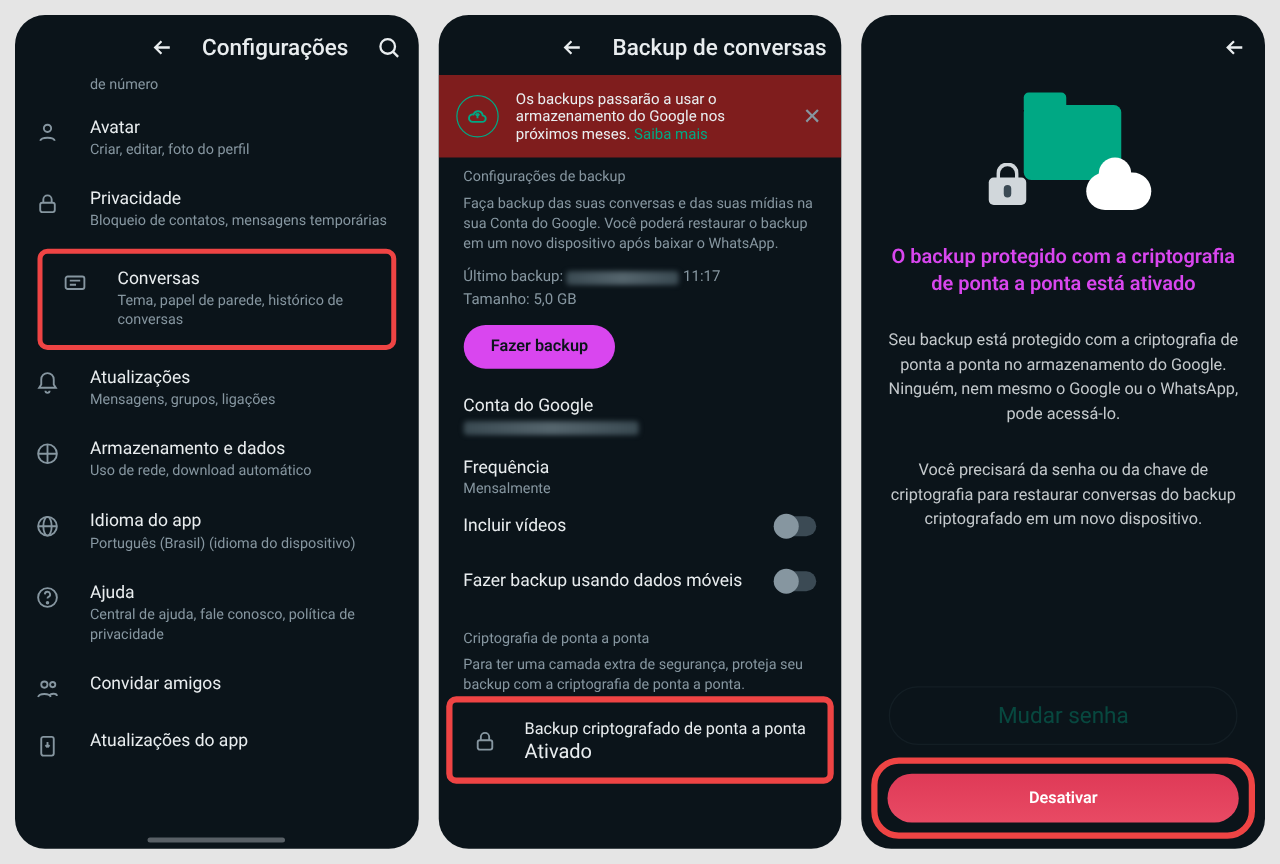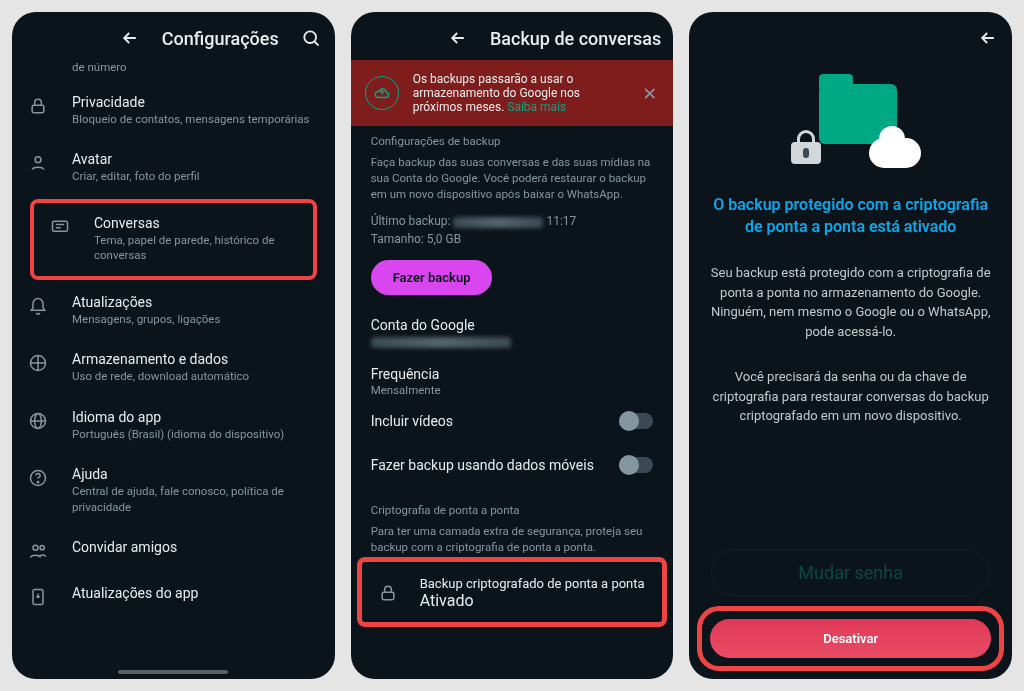--- a/index.html
+++ b/index.html
@@ -211,21 +211,21 @@
   .lockarc {
     position:absolute; top:0; left:6px;
     width:18px; height:18px;
     border:3px solid #d1d7db;
     border-bottom:none;
     border-radius:10px 10px 0 0;
   }
   .s3-title {
     font-size: 16px;
     font-weight: 600;
-    color: #0ea5e9;
+    color: #d946ef;
     line-height: 1.35;
     margin-bottom: 26px;
   }
   .s3-para {
     font-size: 13px;
     color: #c4c9cc;
     line-height: 1.5;
     margin-bottom: 26px;
   }
   .s3-bottom {
@@ -289,40 +289,40 @@
     <div class="row" style="padding-top:0;padding-bottom:6px">
       <div class="icon-slot"></div>
       <div class="txtcol">
           <div class="secondary">de número</div>
         </div>
     </div>
 
     <div class="row">
       <div class="icon-slot">
         <svg width="20" height="20" viewBox="0 0 24 24" fill="none" stroke="currentColor" stroke-width="1.8">
+            <circle cx="12" cy="8" r="3.5"></circle>
+            <path d="M5 20c1-4 13-4 14 0"></path>
+          </svg>
+      </div>
+      <div class="txtcol">
+        <div class="primary">Avatar</div>
+        <div class="secondary">Criar, editar, foto do perfil</div>
+      </div>
+    </div>
+
+    <div class="row">
+      <div class="icon-slot">
+        <svg width="20" height="20" viewBox="0 0 24 24" fill="none" stroke="currentColor" stroke-width="1.8">
             <rect x="5" y="11" width="14" height="9" rx="2"></rect>
             <path d="M8 11V8a4 4 0 0 1 8 0v3"></path>
           </svg>
       </div>
       <div class="txtcol">
         <div class="primary">Privacidade</div>
         <div class="secondary">Bloqueio de contatos, mensagens temporárias</div>
-      </div>
-    </div>
-
-    <div class="row">
-      <div class="icon-slot">
-        <svg width="20" height="20" viewBox="0 0 24 24" fill="none" stroke="currentColor" stroke-width="1.8">
-            <circle cx="12" cy="8" r="3.5"></circle>
-            <path d="M5 20c1-4 13-4 14 0"></path>
-          </svg>
-      </div>
-      <div class="txtcol">
-        <div class="primary">Avatar</div>
-        <div class="secondary">Criar, editar, foto do perfil</div>
       </div>
     </div>
 
     <div class="row highlight" style="margin:2px 18px">
       <div class="icon-slot">
         <svg width="20" height="20" viewBox="0 0 24 24" fill="none" stroke="currentColor" stroke-width="1.8">
             <rect x="3" y="5" width="18" height="12" rx="2"></rect>
             <path d="M7 9h10M7 13h6"></path>
           </svg>
       </div>

